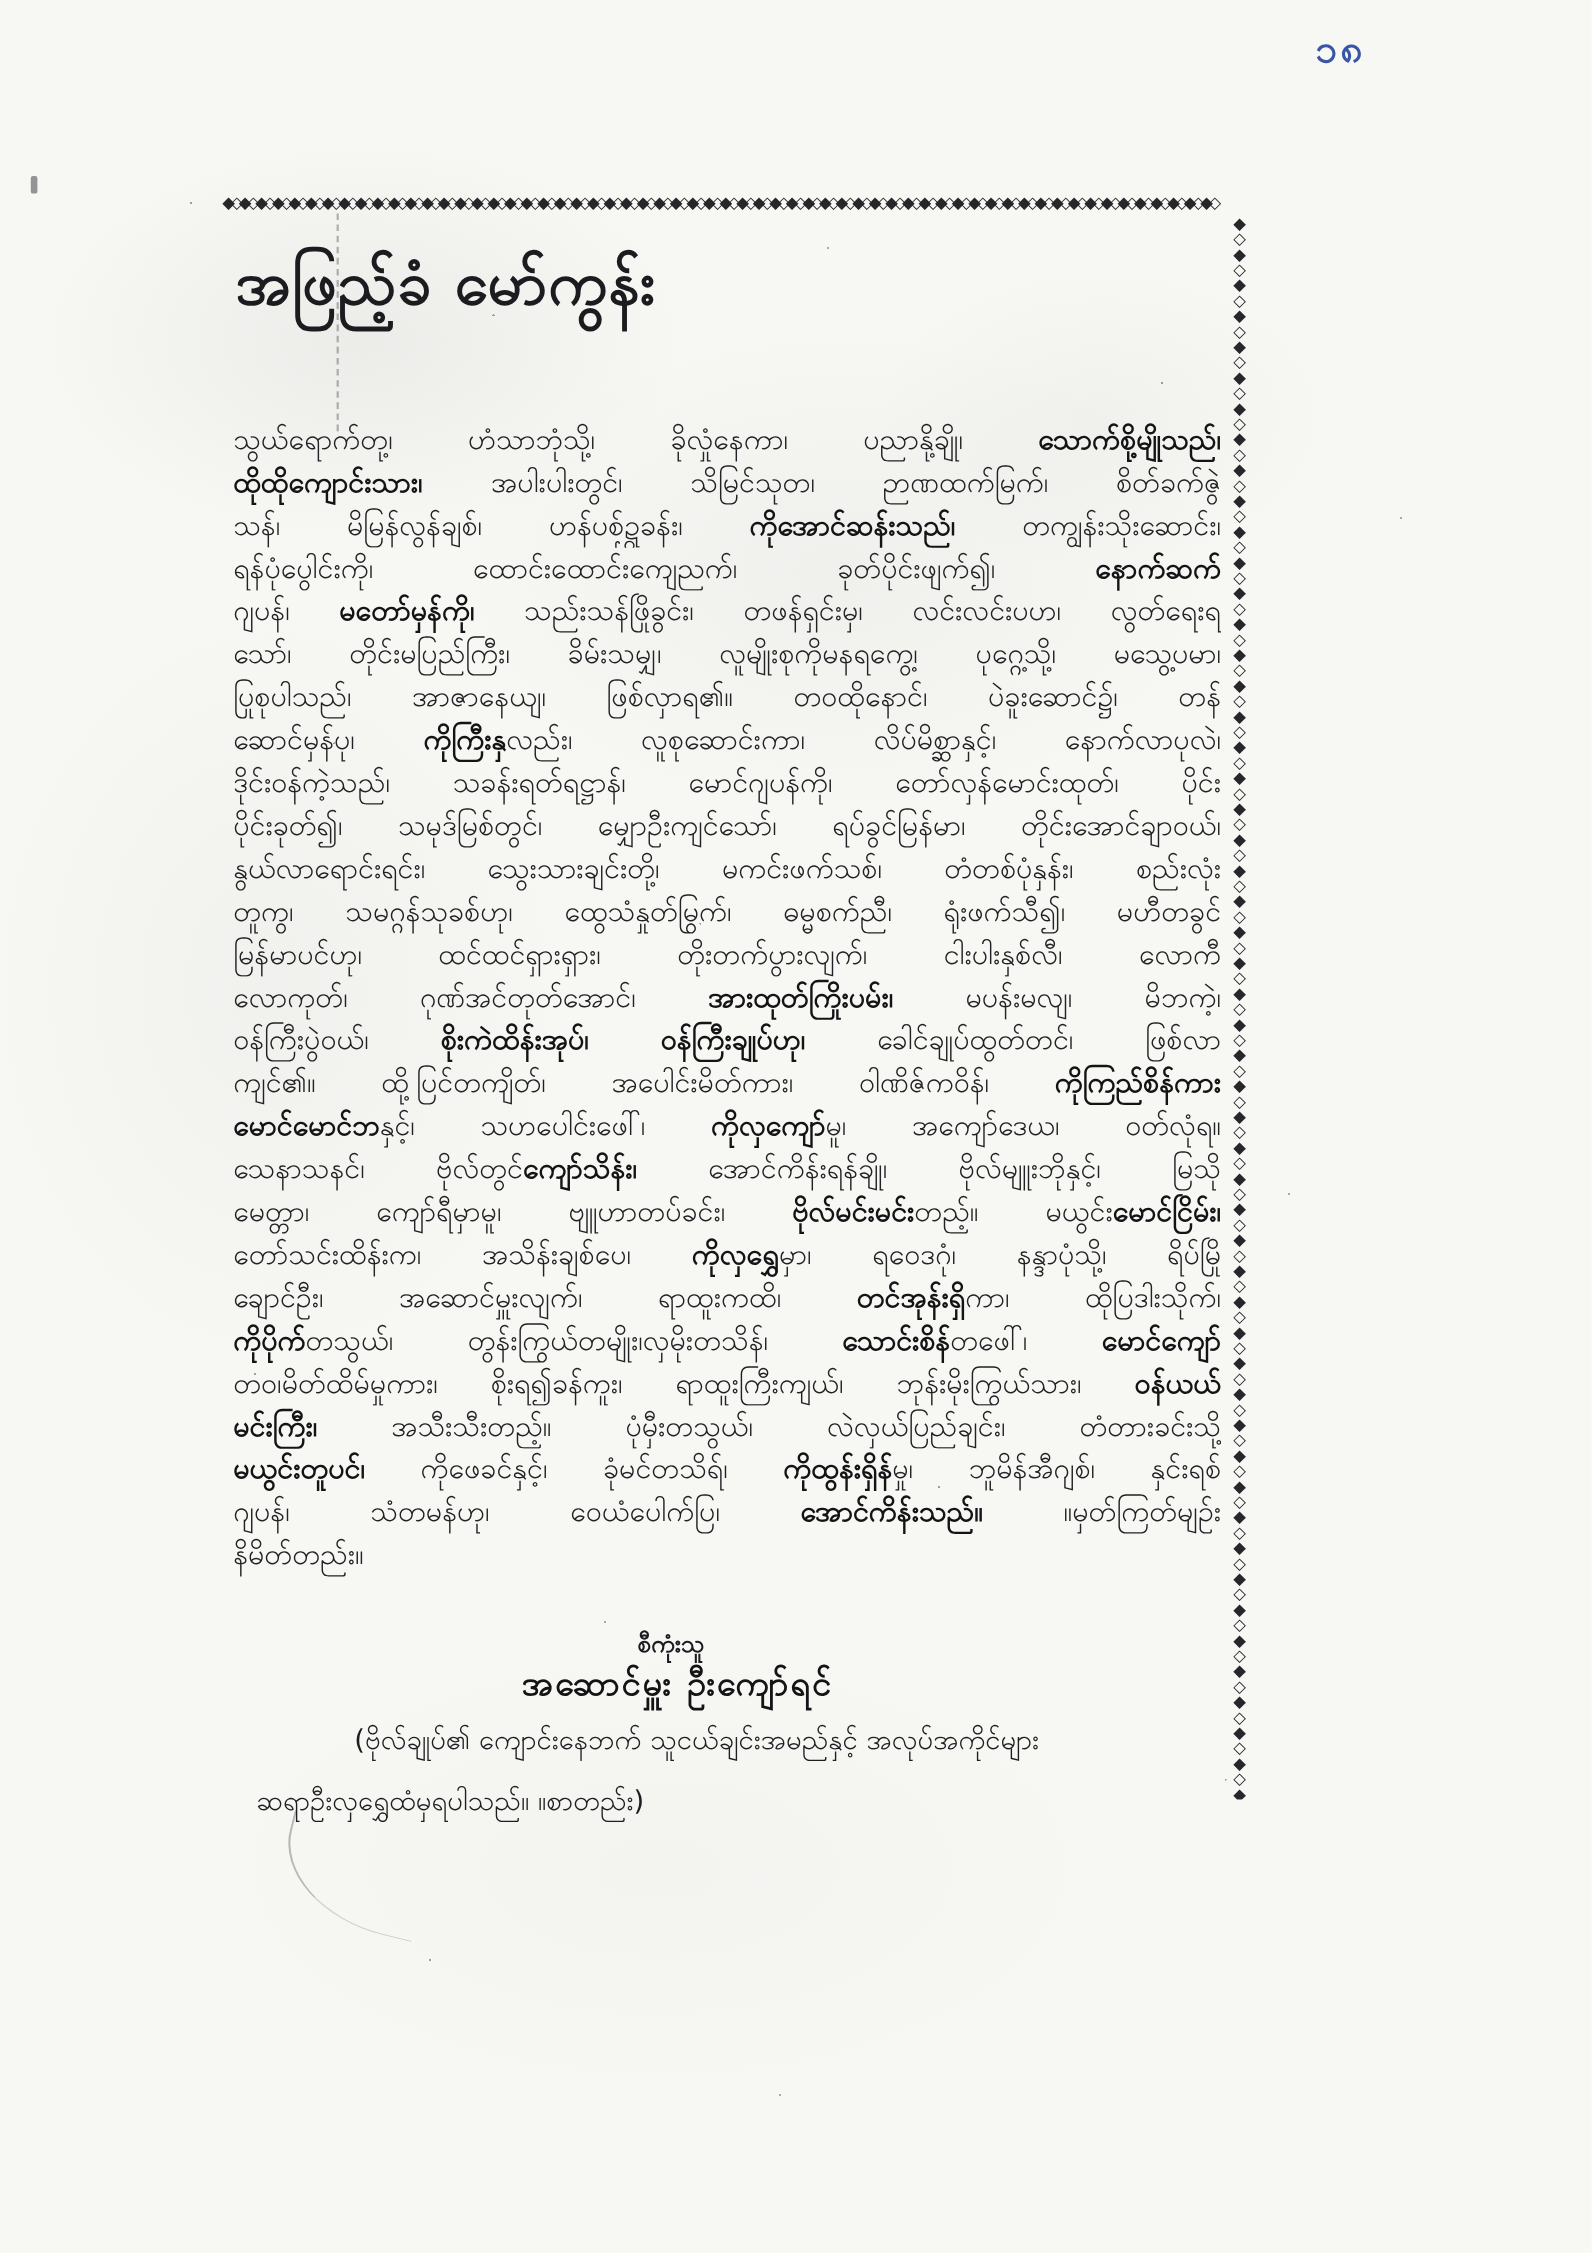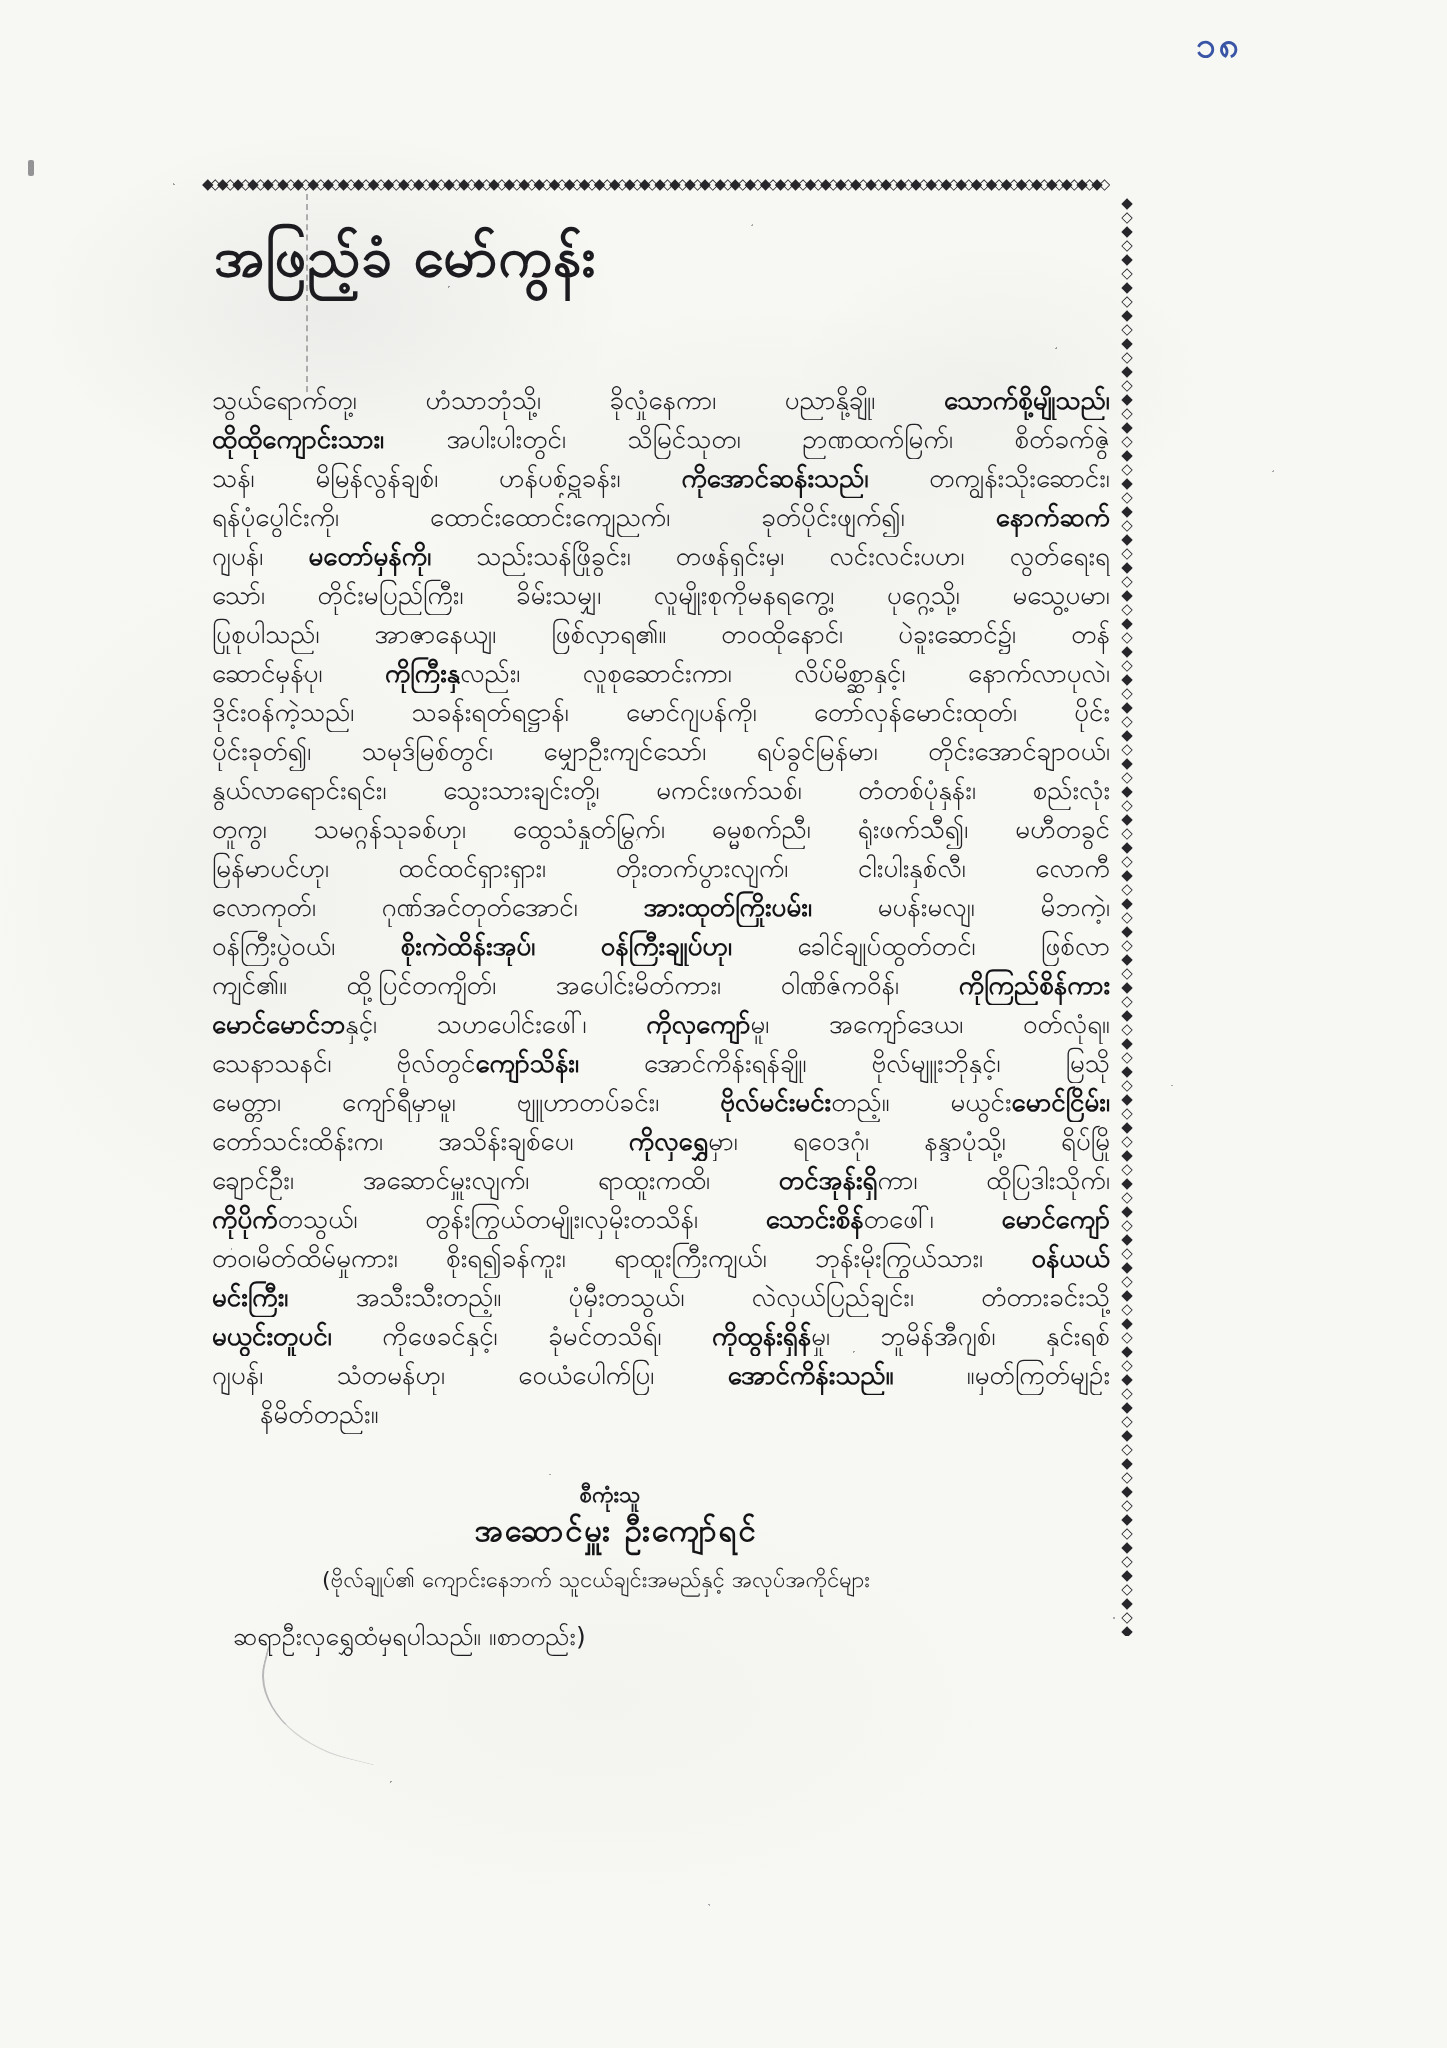--- a/index.html
+++ b/index.html
@@ -66,33 +66,33 @@
     position:absolute;left:214px;top:226px;margin:0;
     font-size:55px;line-height:1.15;font-weight:bold;color:#1c1c20;
     letter-spacing:1px;
   }
   .body-text{position:absolute;left:212px;top:381px;width:898px;}
   .line{
     height:39px;line-height:39px;font-size:26px;
     text-align:justify;text-align-last:justify;
     white-space:nowrap;overflow:hidden;
   }
-  .line.no-just{text-align:left;text-align-last:left;margin-left:48px;}
+  .line.no-just{text-align:left;text-align-last:left;}
   .seg{display:inline;}
   .bold{font-weight:bold;color:#141417;}
   .red-u{border-bottom:4px solid var(--red);padding-bottom:18px;}
   .sig-label{
     position:absolute;left:500px;top:1480px;width:220px;text-align:center;
     font-size:22px;font-weight:bold;color:#1c1c20;
   }
   .sig-name{
     position:absolute;left:400px;top:1510px;width:432px;text-align:center;
     font-size:31px;font-weight:bold;color:#141417;letter-spacing:2px;
   }
-  .note-line1{position:absolute;left:322px;top:1565px;font-size:22px;color:#1e1e22;}
+  .note-line1{position:absolute;left:322px;top:1565px;font-size:25px;color:#1e1e22;}
   .note-line2{position:absolute;left:233px;top:1601px;font-size:25px;color:#1e1e22;margin-top:19px;}
 </style>
 </head>
 <body>
 
 <div class="page">
   <div class="speckles"></div>
 
   <div class="page-number">၁၈</div>
 

